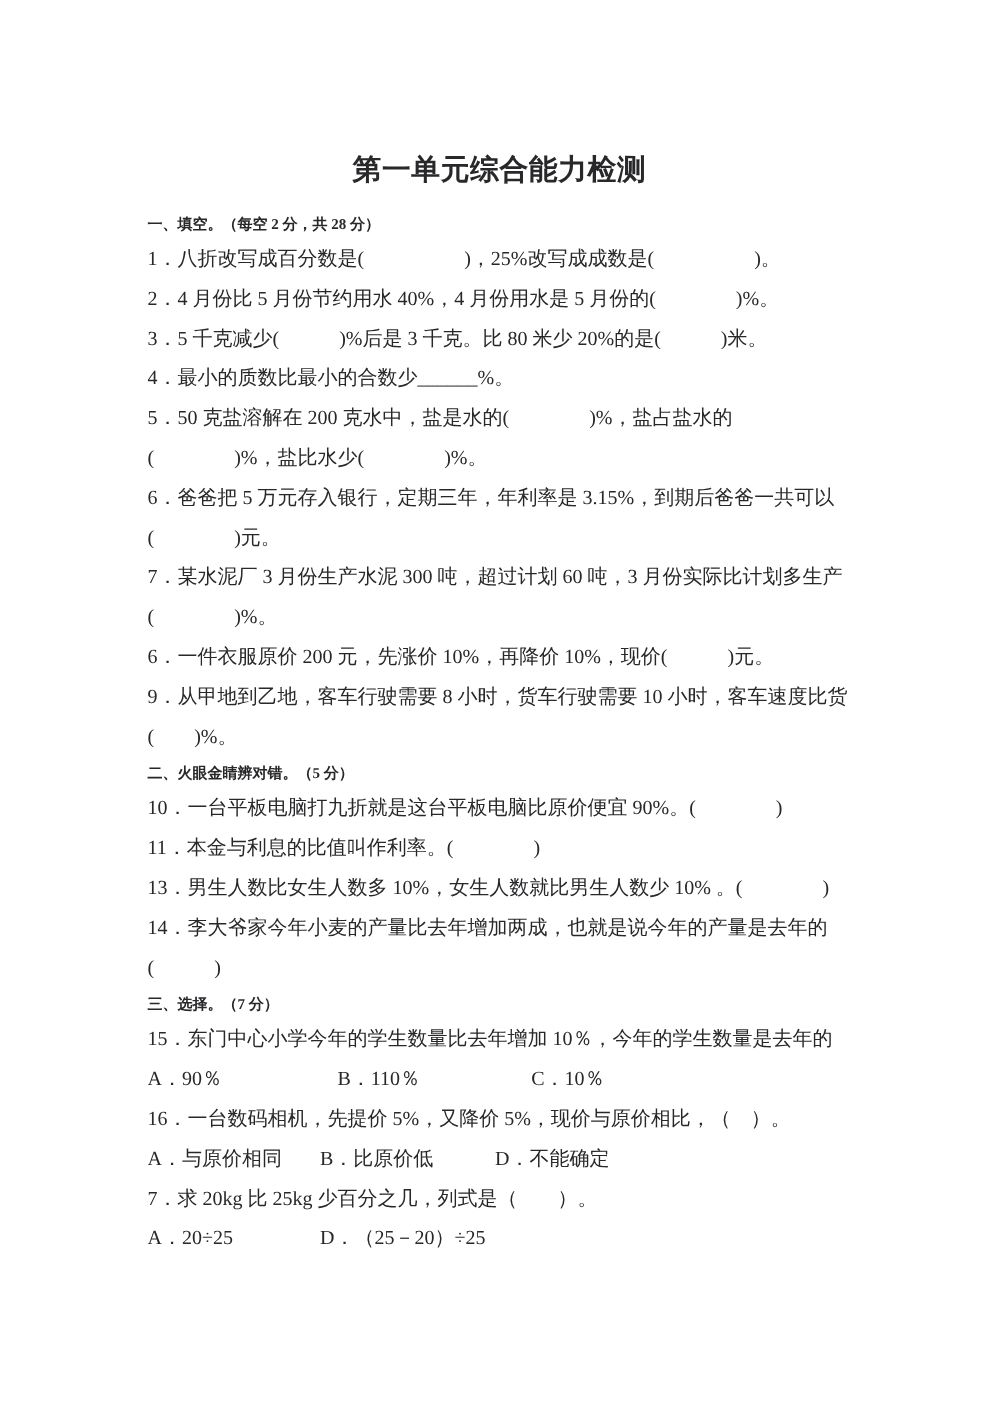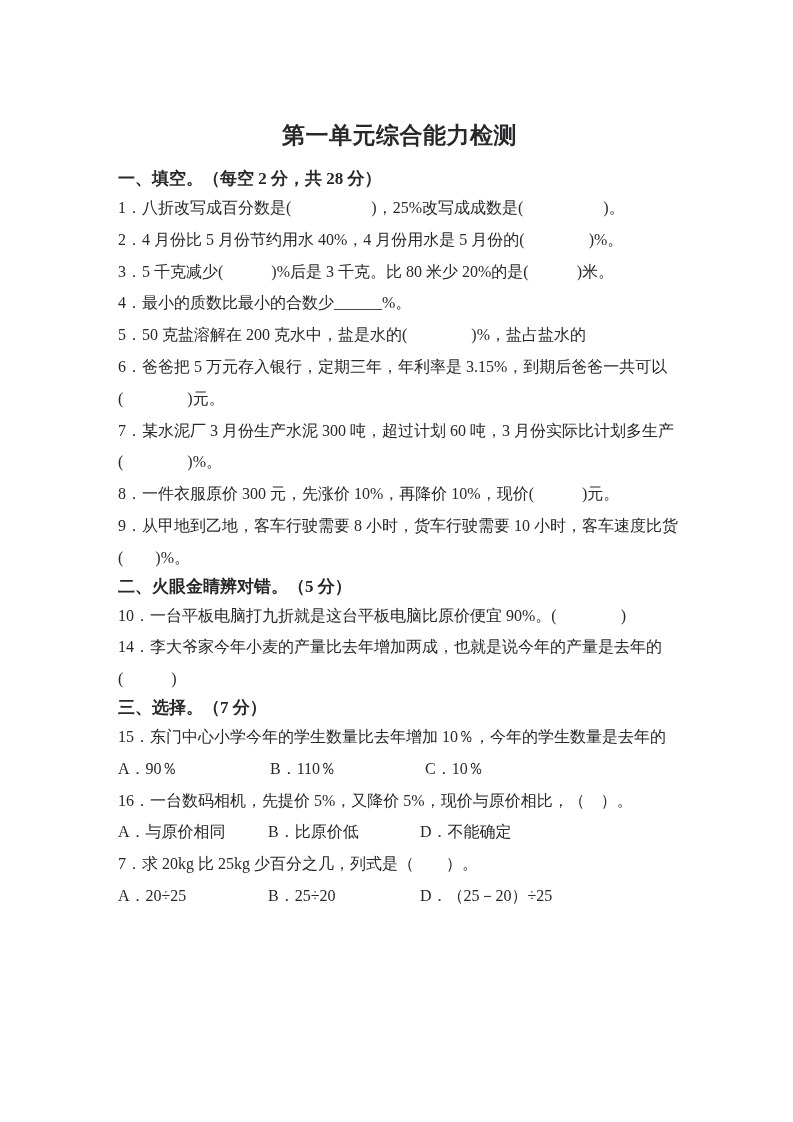--- a/index.html
+++ b/index.html
@@ -20,39 +20,38 @@
     padding-top:121px;
   }
   .title {
     font-size:23px;
     font-weight:700;
     text-align:center;
     line-height:30px;
     letter-spacing:0.5px;
   }
   .sec-heading {
-    font-size:17px;
+    font-size:12px;
     font-weight:700;
     line-height:26px;
   }
   .sec-heading.first { margin-top:15px; }
   .qline {
     line-height:31.8px;
     height:31.8px;
     white-space:pre-wrap;
     overflow:hidden;
   }
   .opts3 {
     display:grid;
     grid-template-columns:152px 155px auto;
   }
   .opts4 {
     display:grid;
     grid-template-columns:138px 140px 140px auto;
-    gap:12px;
   }
   .footer {
     position:absolute;
     left:0; top:1124px;
     width:100%;
     text-align:right;
     font-size:13px;
     line-height:20px;
     color:#3a3a3d;
   }
@@ -64,49 +63,51 @@
   <div class="content">
 
     <h1 class="title">第一单元综合能力检测</h1>
 
     <h2 class="sec-heading first">一、填空。（每空 2 分，共 28 分）</h2>
     <div class="qline">1．八折改写成百分数是(　　　　　)，25%改写成成数是(　　　　　)。</div>
     <div class="qline">2．4 月份比 5 月份节约用水 40%，4 月份用水是 5 月份的(　　　　)%。</div>
     <div class="qline">3．5 千克减少(　　　)%后是 3 千克。比 80 米少 20%的是(　　　)米。</div>
     <div class="qline">4．最小的质数比最小的合数少______%。</div>
     <div class="qline">5．50 克盐溶解在 200 克水中，盐是水的(　　　　)%，盐占盐水的(　　　　)%，水比盐多</div>
+    <div class="qline">(　　　　)%，盐比水少(　　　　)%。</div>
     <div class="qline">6．爸爸把 5 万元存入银行，定期三年，年利率是 3.15%，到期后爸爸一共可以从银行取出</div>
     <div class="qline">(　　　　)元。</div>
     <div class="qline">7．某水泥厂 3 月份生产水泥 300 吨，超过计划 60 吨，3 月份实际比计划多生产水泥</div>
     <div class="qline">(　　　　)%。</div>
-    <div class="qline">8．一件衣服原价 300 元，先涨价 10%，再降价 10%，现价(　　　)元。</div>
+    <div class="qline">6．一件衣服原价 200 元，先涨价 10%，再降价 10%，现价(　　　)元。</div>
     <div class="qline">9．从甲地到乙地，客车行驶需要 8 小时，货车行驶需要 10 小时，客车速度比货车速度快</div>
     <div class="qline">(　　)%。</div>
 
     <h2 class="sec-heading">二、火眼金睛辨对错。（5 分）</h2>
     <div class="qline">10．一台平板电脑打九折就是这台平板电脑比原价便宜 90%。(　　　　)</div>
+    <div class="qline">11．本金与利息的比值叫作利率。(　　　　)</div>
+    <div class="qline">13．男生人数比女生人数多 10%，女生人数就比男生人数少 10% 。(　　　　)</div>
     <div class="qline">14．李大爷家今年小麦的产量比去年增加两成，也就是说今年的产量是去年的 120%。</div>
     <div class="qline">(　　　)</div>
 
     <h2 class="sec-heading">三、选择。（7 分）</h2>
     <div class="qline">15．东门中心小学今年的学生数量比去年增加 10％，今年的学生数量是去年的（　）。</div>
     <div class="qline opts3">
       <span>A．90％</span>
       <span>B．110％</span>
       <span>C．10％</span>
     </div>
     <div class="qline">16．一台数码相机，先提价 5%，又降价 5%，现价与原价相比，（　）。</div>
     <div class="qline opts4">
       <span>A．与原价相同</span>
       <span>B．比原价低</span>
       <span>D．不能确定</span>
     </div>
     <div class="qline">7．求 20kg 比 25kg 少百分之几，列式是（　　）。</div>
     <div class="qline opts4">
       <span>A．20÷25</span>
-      <span>B．25÷20</span>
       <span>D．（25－20）÷25</span>
     </div>
 
   </div>
 
   <div class="footer">试卷第 1 页，共 3 页</div>
 </div>
 
 </body></html>

